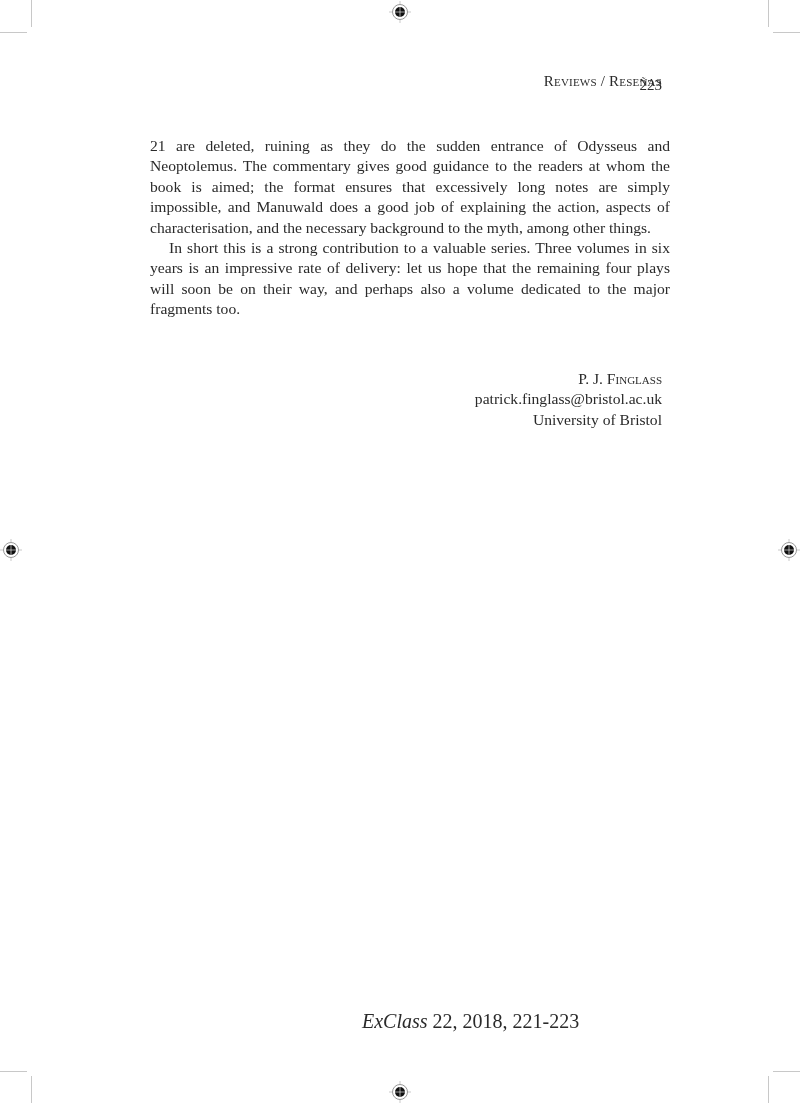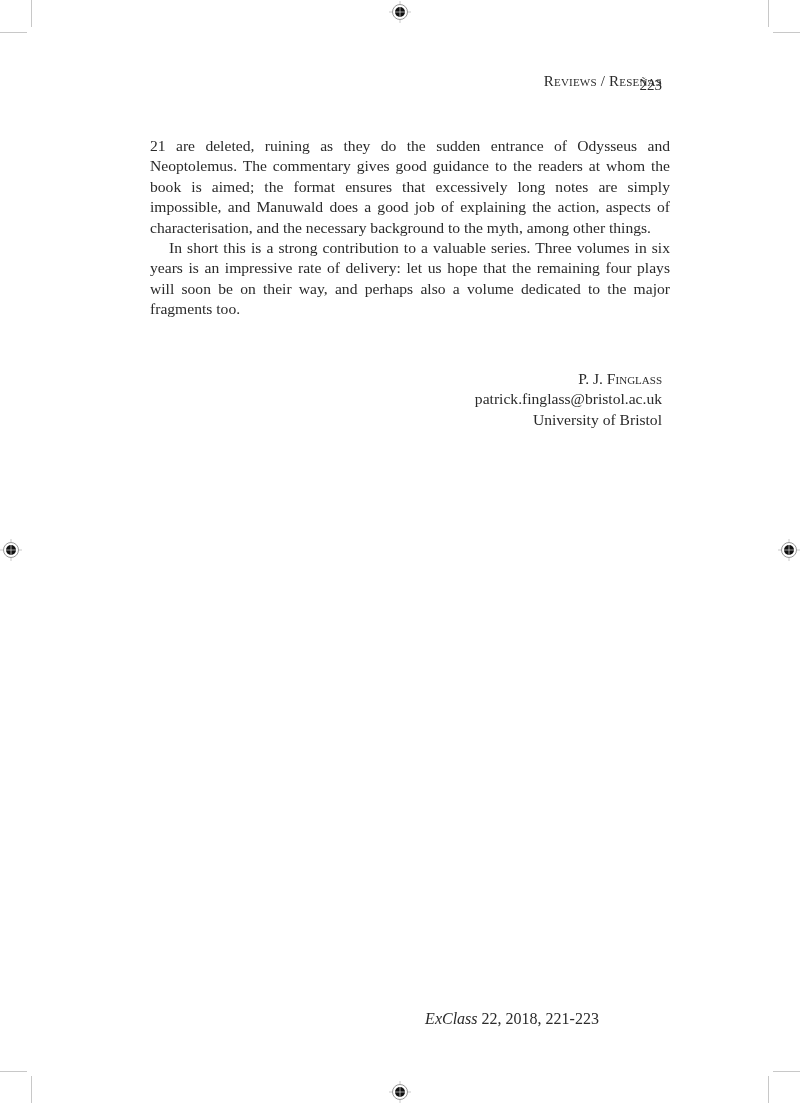--- a/index.html
+++ b/index.html
@@ -76,22 +76,22 @@
       margin-top: 20px;
     }
     .signature .name {
       font-variant: small-caps;
     }
     .footer {
       position: absolute;
       top: 1010px;
       left: 362px;
       width: 300px;
-      text-align: center;
-      font-size: 16px;
+      text-align: left;
+      font-size: 20px;
     }
     .footer .journal {
       font-style: italic;
     }
   </style>
 </head>
 <body>
 
 <div class="crop" style="left:31px; top:0; width:1px; height:27px;"></div>
 <div class="crop" style="left:0; top:32px; width:27px; height:1px;"></div>

